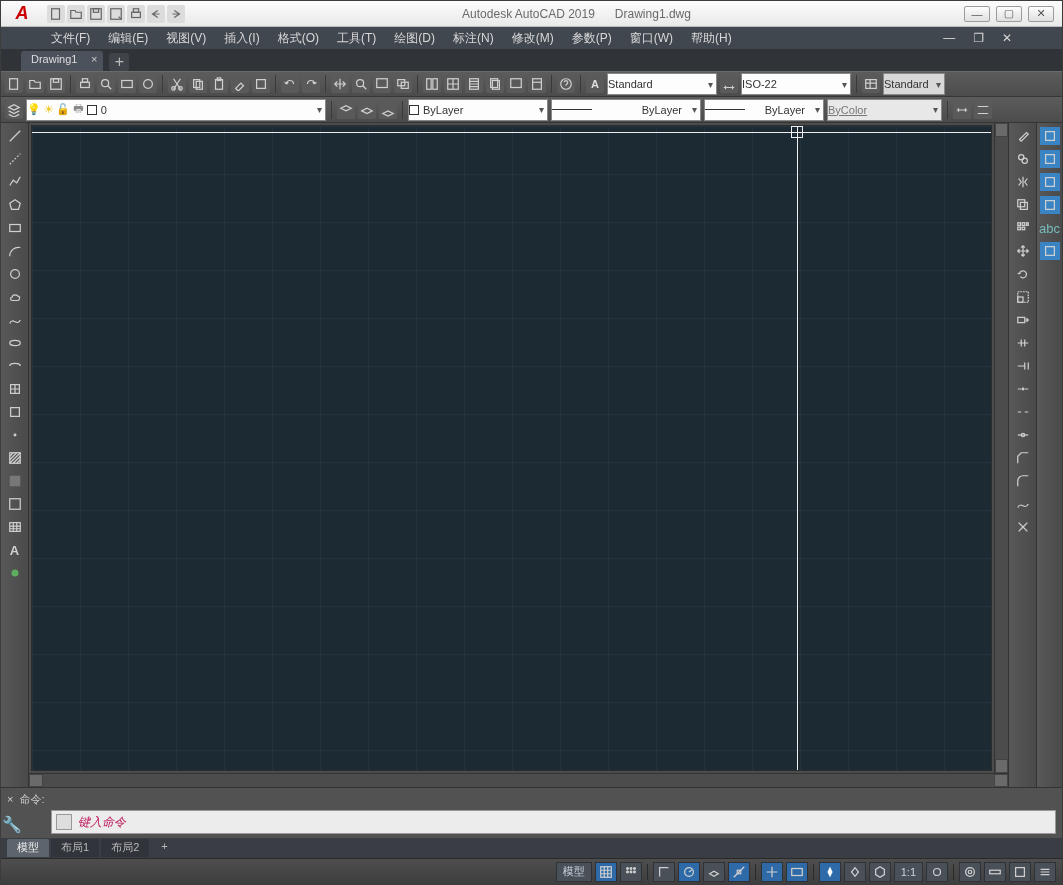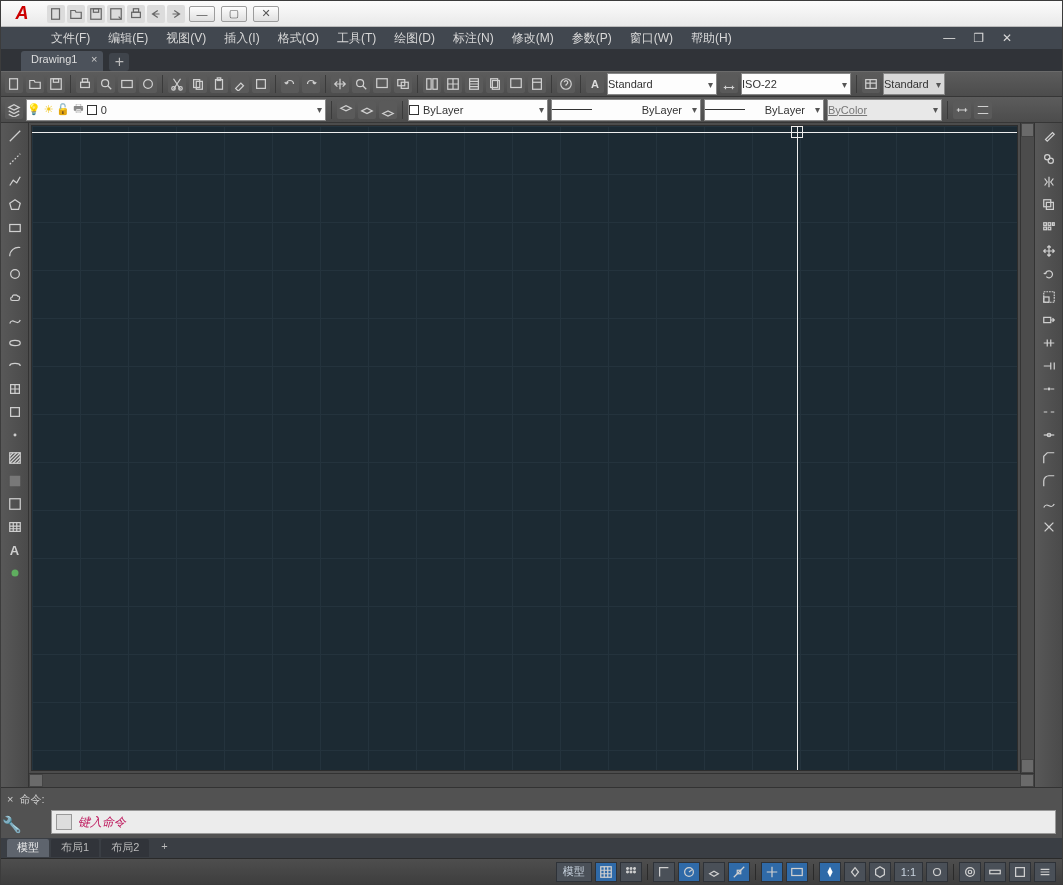--- a/index.html
+++ b/index.html
@@ -97,20 +97,24 @@
         <svg viewBox="0 0 16 16">
           <path d="M10 4L4 8l6 4M4 8h8"></path>
         </svg>
       </div>
     <div class="ico">
         <svg viewBox="0 0 16 16">
           <path d="M6 4l6 4-6 4M12 8H4"></path>
         </svg>
       </div>
   </div>
+  <div class="title-text">
+    <span>Autodesk AutoCAD 2019</span>
+    <span>Drawing1.dwg</span>
+  </div>
   <div class="winbtns">
     <div class="winbtn">—</div>
     <div class="winbtn">▢</div>
     <div class="winbtn">✕</div>
   </div>
 </div>
 
 <div class="menubar">
   <span class="mitem">文件(F)</span>
   <span class="mitem">编辑(E)</span>
@@ -589,20 +593,48 @@
           <path d="M2 12c4-8 8 4 12-4"></path>
         </svg>
       </div>
     <div class="vico">
         <svg viewBox="0 0 16 16">
           <path d="M8 8L3 3M8 8l5-5M8 8l-5 5M8 8l5 5"></path>
         </svg>
       </div>
   </div>
 
+  <div class="vpalette right" style="width:26px">
+    <div class="vico" style="background:#3a84c4">
+        <svg viewBox="0 0 16 16">
+          <rect x="3" y="3" width="10" height="10"></rect>
+        </svg>
+      </div>
+    <div class="vico" style="background:#3a84c4">
+        <svg viewBox="0 0 16 16">
+          <rect x="3" y="3" width="10" height="10"></rect>
+        </svg>
+      </div>
+    <div class="vico" style="background:#3a84c4">
+        <svg viewBox="0 0 16 16">
+          <rect x="3" y="3" width="10" height="10"></rect>
+        </svg>
+      </div>
+    <div class="vico" style="background:#3a84c4">
+        <svg viewBox="0 0 16 16">
+          <rect x="3" y="3" width="10" height="10"></rect>
+        </svg>
+      </div>
+    <div class="vico" style="color:#7bb;">abc</div>
+    <div class="vico" style="background:#3a84c4">
+        <svg viewBox="0 0 16 16">
+          <rect x="3" y="3" width="10" height="10"></rect>
+        </svg>
+      </div>
+  </div>
 </div>
 
 <div class="cmdarea">
   <div class="cmd-history">
     <span class="cmd-close">×</span>
     <span>命令:</span>
   </div>
   <div style="display:flex;align-items:center;">
     <span style="width:22px;text-align:center;color:#ccc;cursor:pointer;">🔧</span>
     <div class="cmd-line" style="flex:1">

